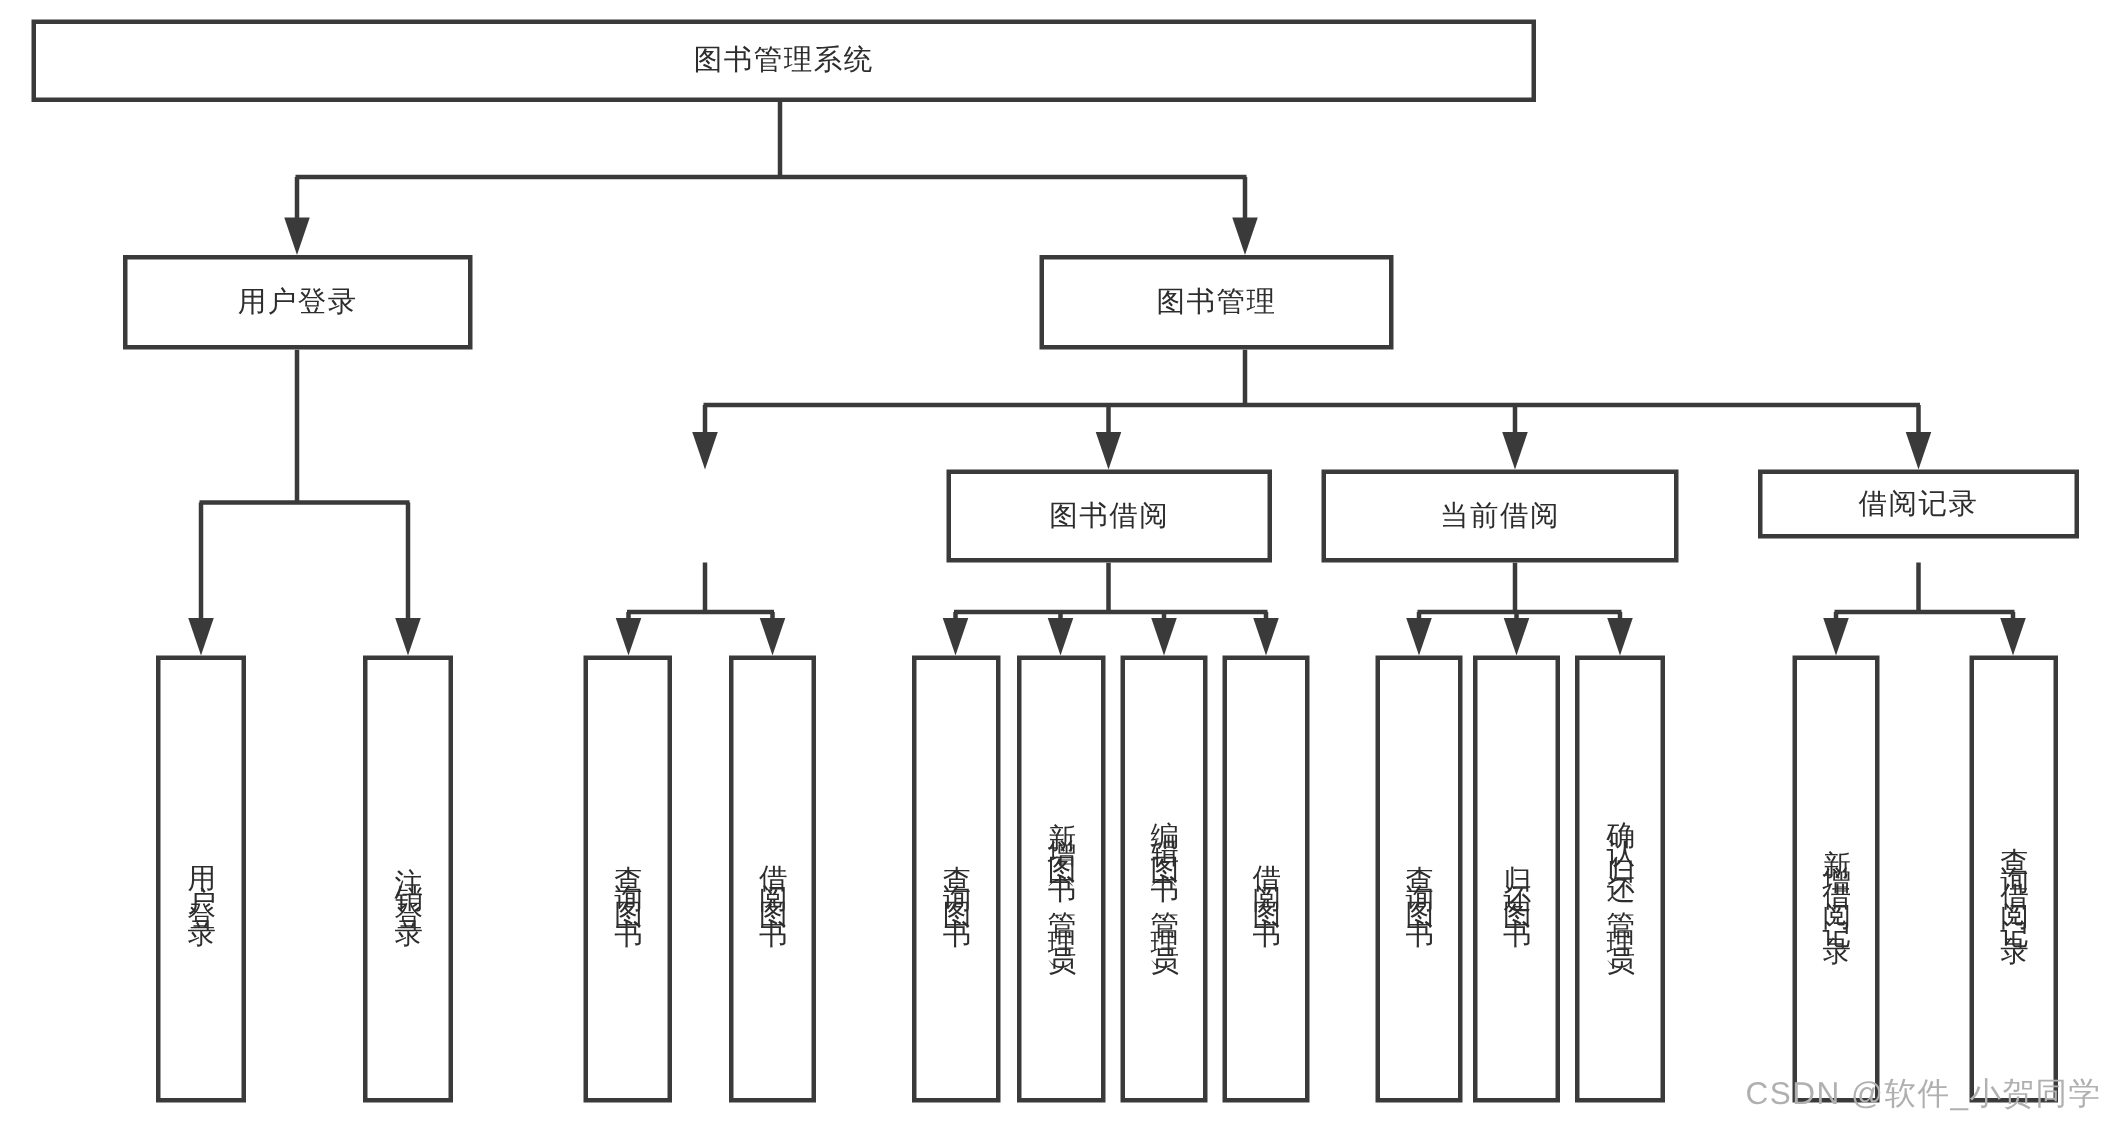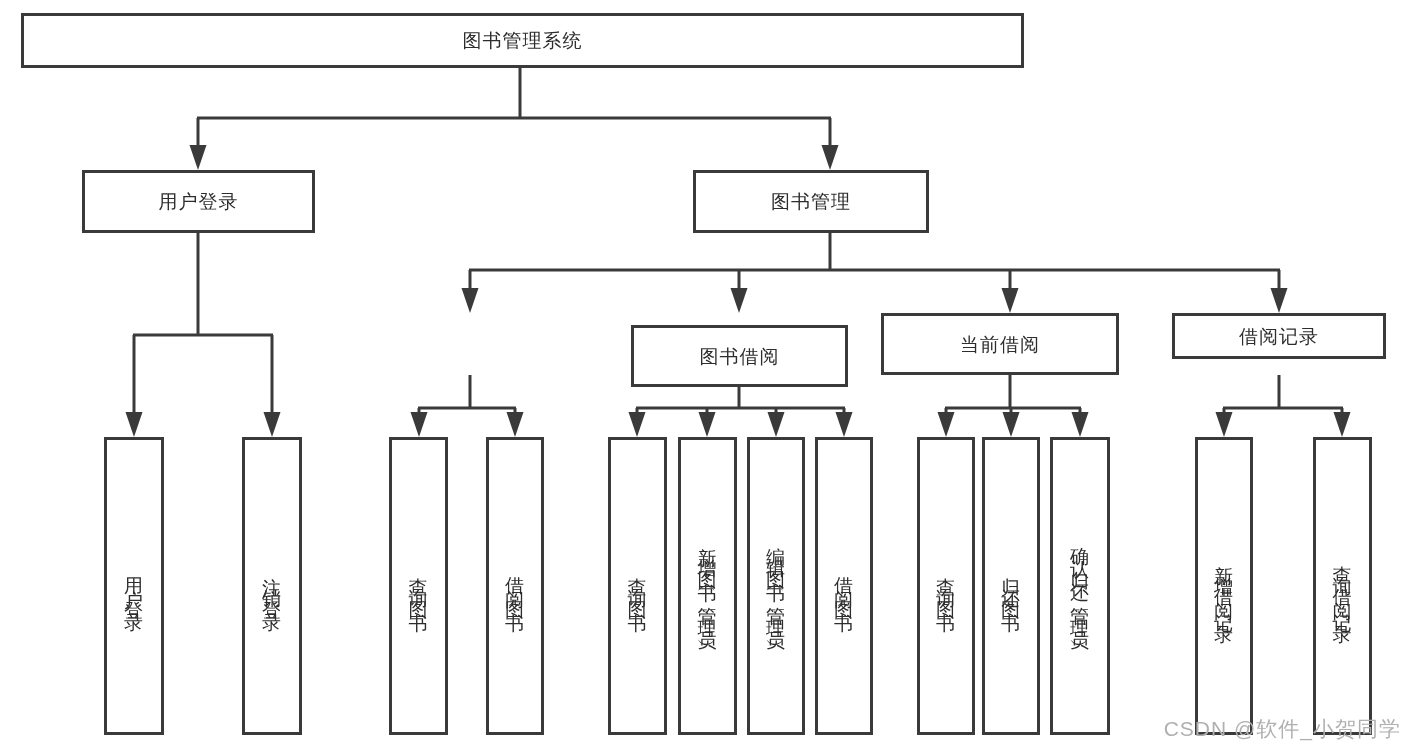--- a/index.html
+++ b/index.html
@@ -106,21 +106,21 @@
       <polygon points="1215.5,412 1232.5,412 1224,437"></polygon>
       <line x1="1342" y1="408" x2="1342" y2="417"></line>
       <polygon points="1333.5,412 1350.5,412 1342,437"></polygon>
     </svg>
 
   <div class="node" style="left:21px;top:13px;width:1003px;height:55px">图书管理系统</div>
 
   <div class="node" style="left:82px;top:170px;width:233px;height:63px">用户登录</div>
   <div class="node" style="left:693px;top:170px;width:236px;height:63px">图书管理</div>
 
-  <div class="node" style="left:631px;top:325px;width:217px;height:62px">图书借阅</div>
+  <div class="node" style="left:631px;top:313px;width:217px;height:62px">图书借阅</div>
   <div class="node" style="left:881px;top:313px;width:238px;height:62px">当前借阅</div>
   <div class="node" style="left:1172px;top:313px;width:214px;height:46px">借阅记录</div>
 
   <div class="node leaf" style="left:104px;top:437px;width:60px;height:298px">用户登录</div>
   <div class="node leaf" style="left:242px;top:437px;width:60px;height:298px">注销登录</div>
 
   <div class="node leaf" style="left:389px;top:437px;width:59px;height:298px">查询图书</div>
   <div class="node leaf" style="left:486px;top:437px;width:58px;height:298px">借阅图书</div>
 
   <div class="node leaf" style="left:608px;top:437px;width:59px;height:298px">查询图书</div>

